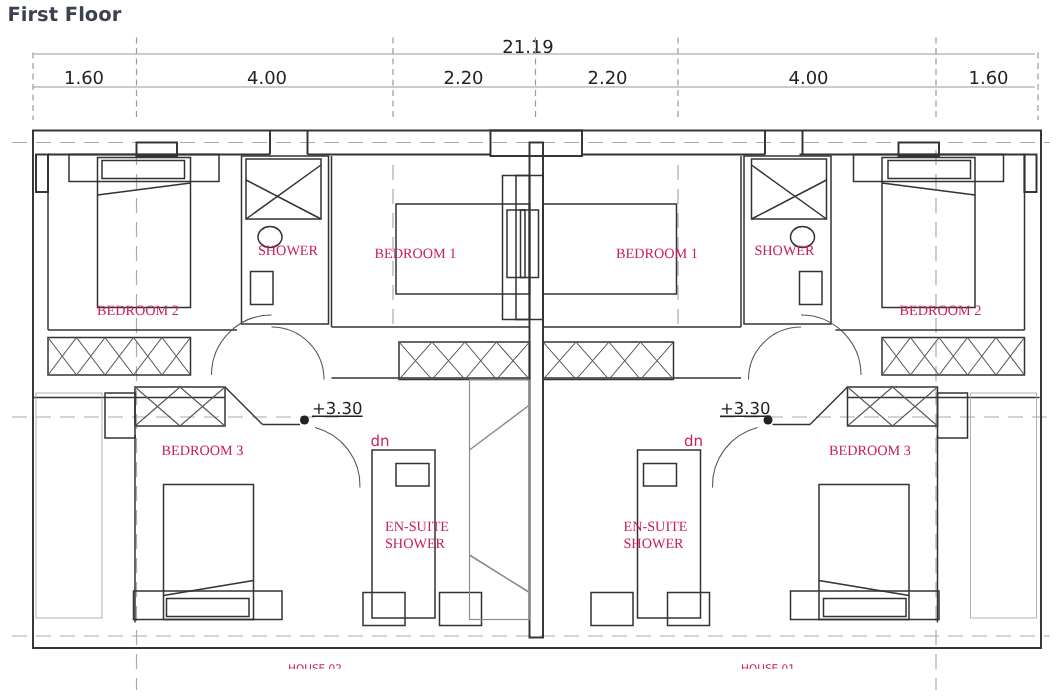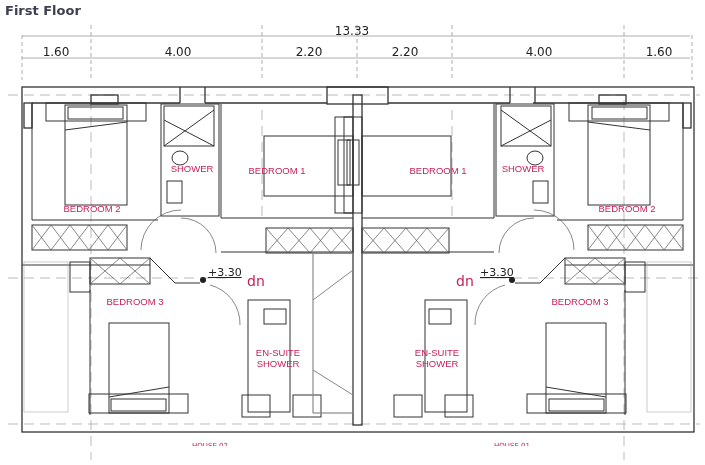--- a/index.html
+++ b/index.html
@@ -1,30 +1,30 @@
 <!DOCTYPE html>
 <html><head>
 <meta charset="utf-8">
 <style>
   html, body { margin: 0; padding: 0; background: #ffffff; }
   body { width: 705px; height: 465px; position: relative; overflow: hidden; font-family: "Liberation Sans", sans-serif; }
   .title { position: absolute; left: 5px; top: 3px; font-family: "DejaVu Sans", sans-serif; font-weight: bold; font-size: 13px; color: #3b4150; }
   .dim { position: absolute; font-family: "DejaVu Sans", sans-serif; font-size: 12px; color: #222; transform: translateX(-50%); white-space: nowrap; }
-  .room { position: absolute; font-family: Liberation Sans, sans-serif; font-size: 9.5px; color: #c8205a; transform: translateX(-50%); white-space: nowrap; text-align: center; line-height: 11px; }
+  .room { position: absolute; font-family: Liberation Serif, serif; font-size: 9.5px; color: #c8205a; transform: translateX(-50%); white-space: nowrap; line-height: 11px; }
   .level { position: absolute; font-family: "DejaVu Sans", sans-serif; font-size: 11px; color: #222; white-space: nowrap; text-decoration: underline; }
-  .dn { position: absolute; font-family: "DejaVu Sans", sans-serif; font-size: 14px; color: #c8205a; }
+  .dn { position: absolute; font-family: "DejaVu Sans", sans-serif; font-size: 10px; color: #c8205a; margin-top: 16px; }
   .house { position: absolute; font-family: "DejaVu Sans", sans-serif; font-size: 7px; color: #c8205a; transform: translateX(-50%); white-space: nowrap; top: 441px; height: 5px; overflow: hidden; line-height: 11px; }
   svg.plan { position: absolute; left: 0; top: 0; }
 </style>
 </head>
 <body>
 
 <div class="title">First Floor</div>
 
-<div class="dim" style="left:352px; top:24px;">13.33</div>
+<div class="dim" style="left:352px; top:24px;">21.19</div>
 <div class="dim" style="left:56px; top:45px;">1.60</div>
 <div class="dim" style="left:178px; top:45px;">4.00</div>
 <div class="dim" style="left:309px; top:45px;">2.20</div>
 <div class="dim" style="left:405px; top:45px;">2.20</div>
 <div class="dim" style="left:539px; top:45px;">4.00</div>
 <div class="dim" style="left:659px; top:45px;">1.60</div>
 
 <svg class="plan" width="705" height="465" viewBox="0 0 705 465">
   <g fill="none" stroke="#9a9a9a" stroke-width="0.8">
 

